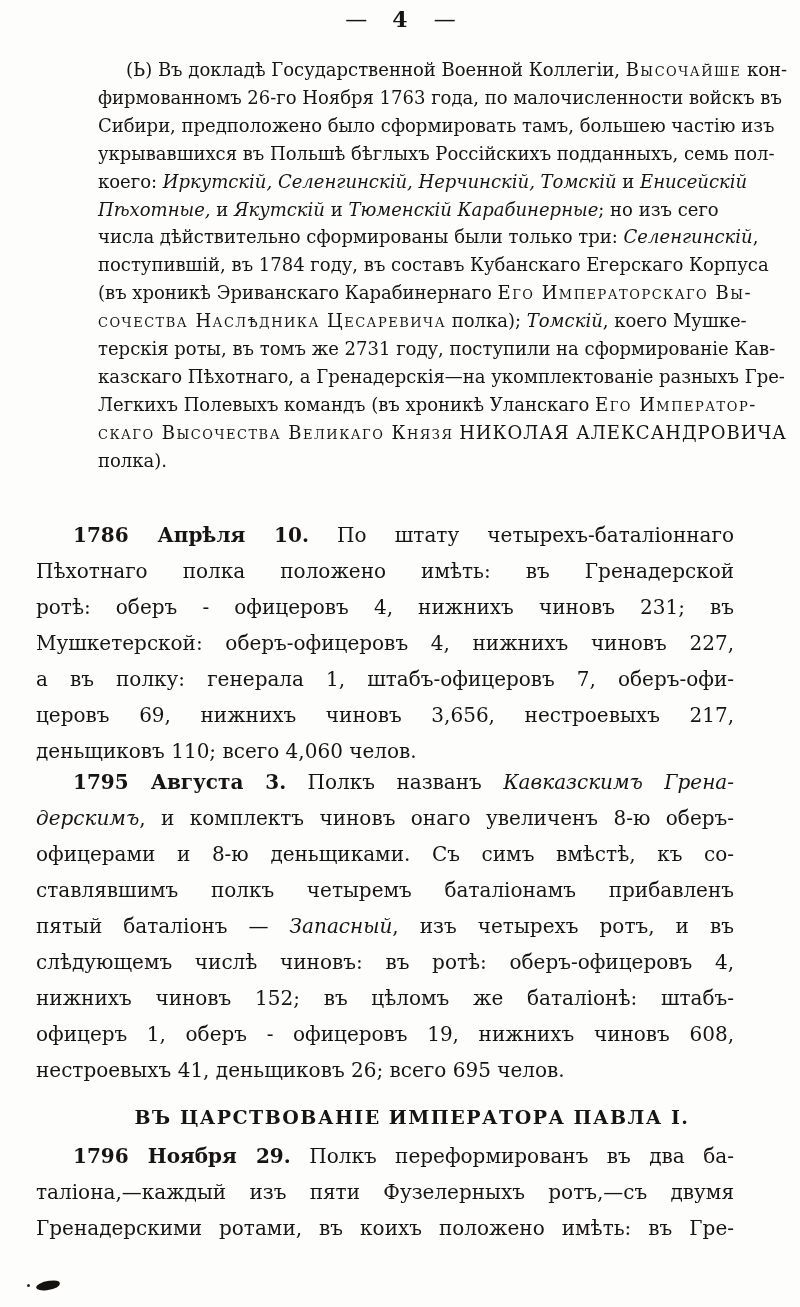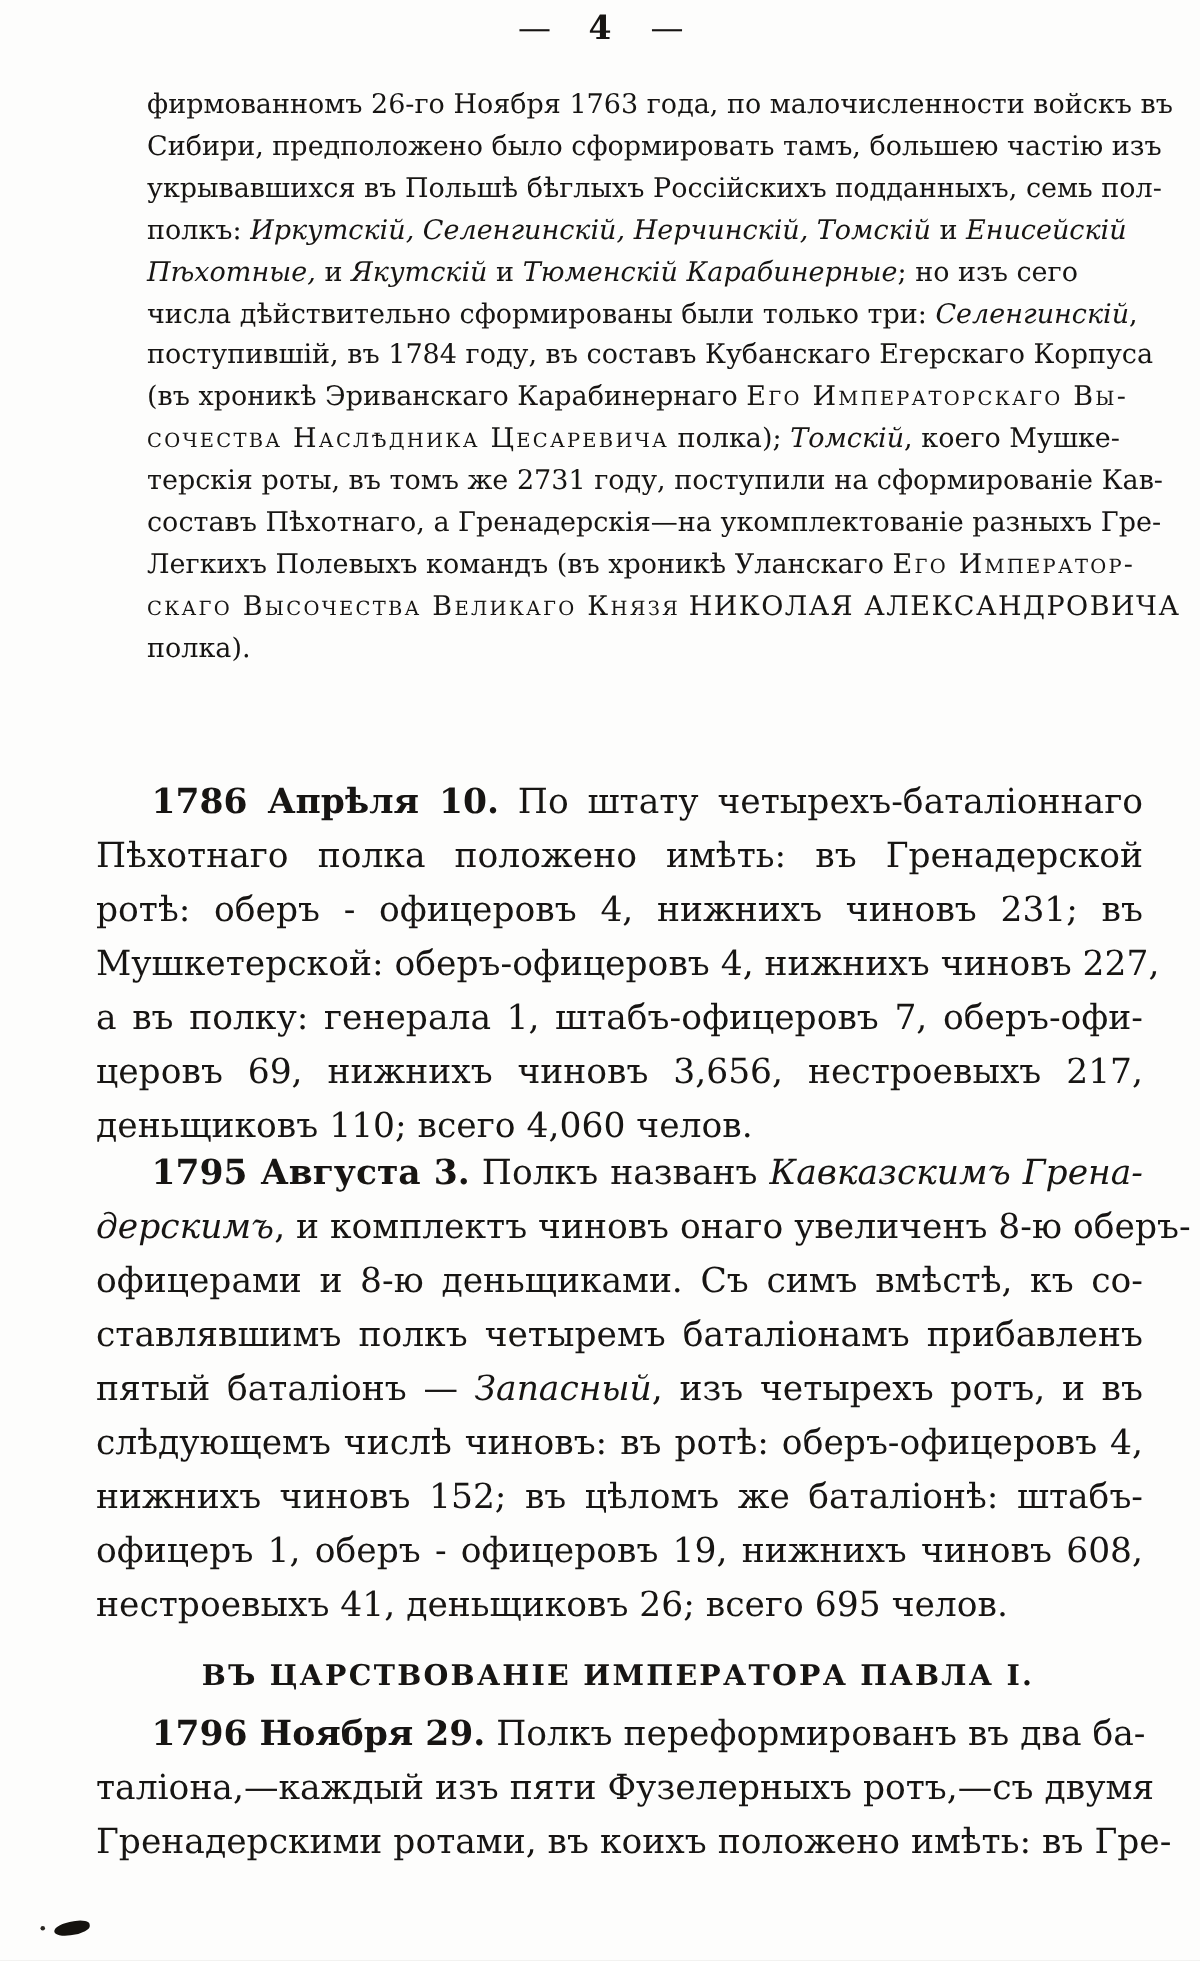--- a/index.html
+++ b/index.html
@@ -15,22 +15,22 @@
   .page-header{
     position:absolute;top:6px;left:0;width:100%;
     text-align:center;font-size:22px;font-weight:bold;
   }
   .page-header .dash{letter-spacing:-1px;padding:0 26px;font-weight:normal;}
   .footnote{
     position:absolute;top:56px;left:98px;width:606px;
     font-size:18px;line-height:27.9px;
   }
   .entry{
-    position:absolute;left:64px;width:698px;
-    font-size:23px;line-height:36px;
+    position:absolute;left:36px;width:698px;
+    font-size:20px;line-height:36px;
   }
   .entry-1786{top:517px;}
   .entry-1795{top:764px;}
   .entry-1796{top:1138px;}
   .section-heading{
     position:absolute;top:1094px;left:0;width:100%;
     text-align:center;margin:12px;
     font-size:19px;font-weight:bold;letter-spacing:1.5px;
   }
   .line{white-space:nowrap;}
@@ -55,31 +55,32 @@
 </head>
 <body>
 
 <div class="page">
 
   <div class="page-header">
     <span class="dash">—</span><span>4</span><span class="dash">—</span>
   </div>
 
   <div class="footnote">
+      <div class="line j ind"><span class="s-r">(Ь) Въ докладѣ Государственной Военной Коллегіи, </span><span class="s-sc">Высочайше</span><span class="s-r"> кон-</span></div>
       <div class="line j"><span class="s-r">фирмованномъ 26-го Ноября 1763 года, по малочисленности войскъ въ</span></div>
       <div class="line j"><span class="s-r">Сибири, предположено было сформировать тамъ, большею частію изъ</span></div>
       <div class="line j"><span class="s-r">укрывавшихся въ Польшѣ бѣглыхъ Россійскихъ подданныхъ, семь пол-</span></div>
-      <div class="line j"><span class="s-r">полкъ: </span><span class="s-i">Иркутскій, Селенгинскій, Нерчинскій, Томскій</span><span class="s-r"> и </span><span class="s-i">Енисейскій</span></div>
+      <div class="line j"><span class="s-r">коего: </span><span class="s-i">Иркутскій, Селенгинскій, Нерчинскій, Томскій</span><span class="s-r"> и </span><span class="s-i">Енисейскій</span></div>
       <div class="line j"><span class="s-i">Пѣхотные,</span><span class="s-r"> и </span><span class="s-i">Якутскій</span><span class="s-r"> и </span><span class="s-i">Тюменскій Карабинерные</span><span class="s-r">; но изъ сего</span></div>
       <div class="line j"><span class="s-r">числа дѣйствительно сформированы были только три: </span><span class="s-i">Селенгинскій</span><span class="s-r">,</span></div>
       <div class="line j"><span class="s-r">поступившій, въ 1784 году, въ составъ Кубанскаго Егерскаго Корпуса</span></div>
       <div class="line j"><span class="s-r">(въ хроникѣ Эриванскаго Карабинернаго </span><span class="s-sc">Его Императорскаго Вы-</span></div>
       <div class="line j"><span class="s-sc">сочества Наслѣдника Цесаревича</span><span class="s-r"> полка); </span><span class="s-i">Томскій</span><span class="s-r">, коего Мушке-</span></div>
       <div class="line j"><span class="s-r">терскія роты, въ томъ же 2731 году, поступили на сформированіе Кав-</span></div>
-      <div class="line j"><span class="s-r">составъ Пѣхотнаго, а Гренадерскія—на укомплектованіе разныхъ Гре-</span></div>
+      <div class="line j"><span class="s-r">казскаго Пѣхотнаго, а Гренадерскія—на укомплектованіе разныхъ Гре-</span></div>
       <div class="line j"><span class="s-r">Легкихъ Полевыхъ командъ (въ хроникѣ Уланскаго </span><span class="s-sc">Его Император-</span></div>
       <div class="line j"><span class="s-sc">скаго Высочества Великаго Князя</span><span class="s-r"> </span><span class="s-c">НИКОЛАЯ АЛЕКСАНДРОВИЧА</span></div>
       <div class="line"><span class="s-r">полка).</span></div>
     </div>
 
   <div class="entry entry-1786">
       <div class="line j ind"><span class="s-b">1786 Апрѣля 10.</span><span class="s-r"> По штату четырехъ-баталіоннаго</span></div>
       <div class="line j"><span class="s-r">Пѣхотнаго полка положено имѣть: въ Гренадерской</span></div>
       <div class="line j"><span class="s-r">ротѣ: оберъ - офицеровъ 4, нижнихъ чиновъ 231; въ</span></div>
       <div class="line j"><span class="s-r">Мушкетерской: оберъ-офицеровъ 4, нижнихъ чиновъ 227,</span></div>

